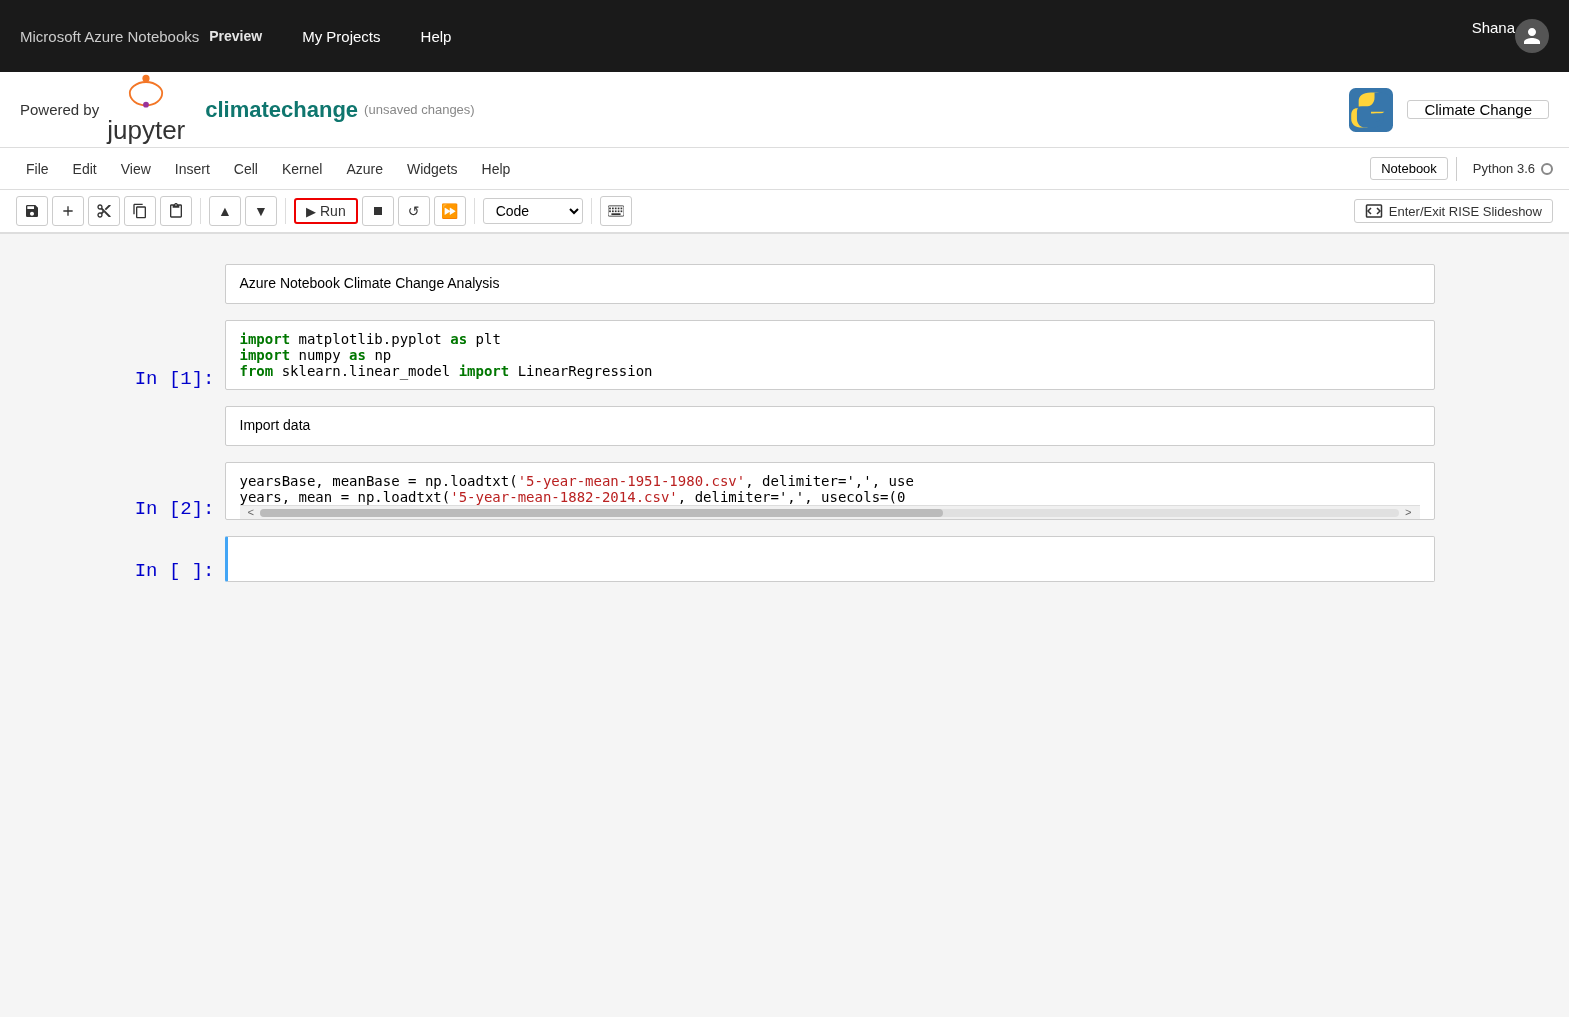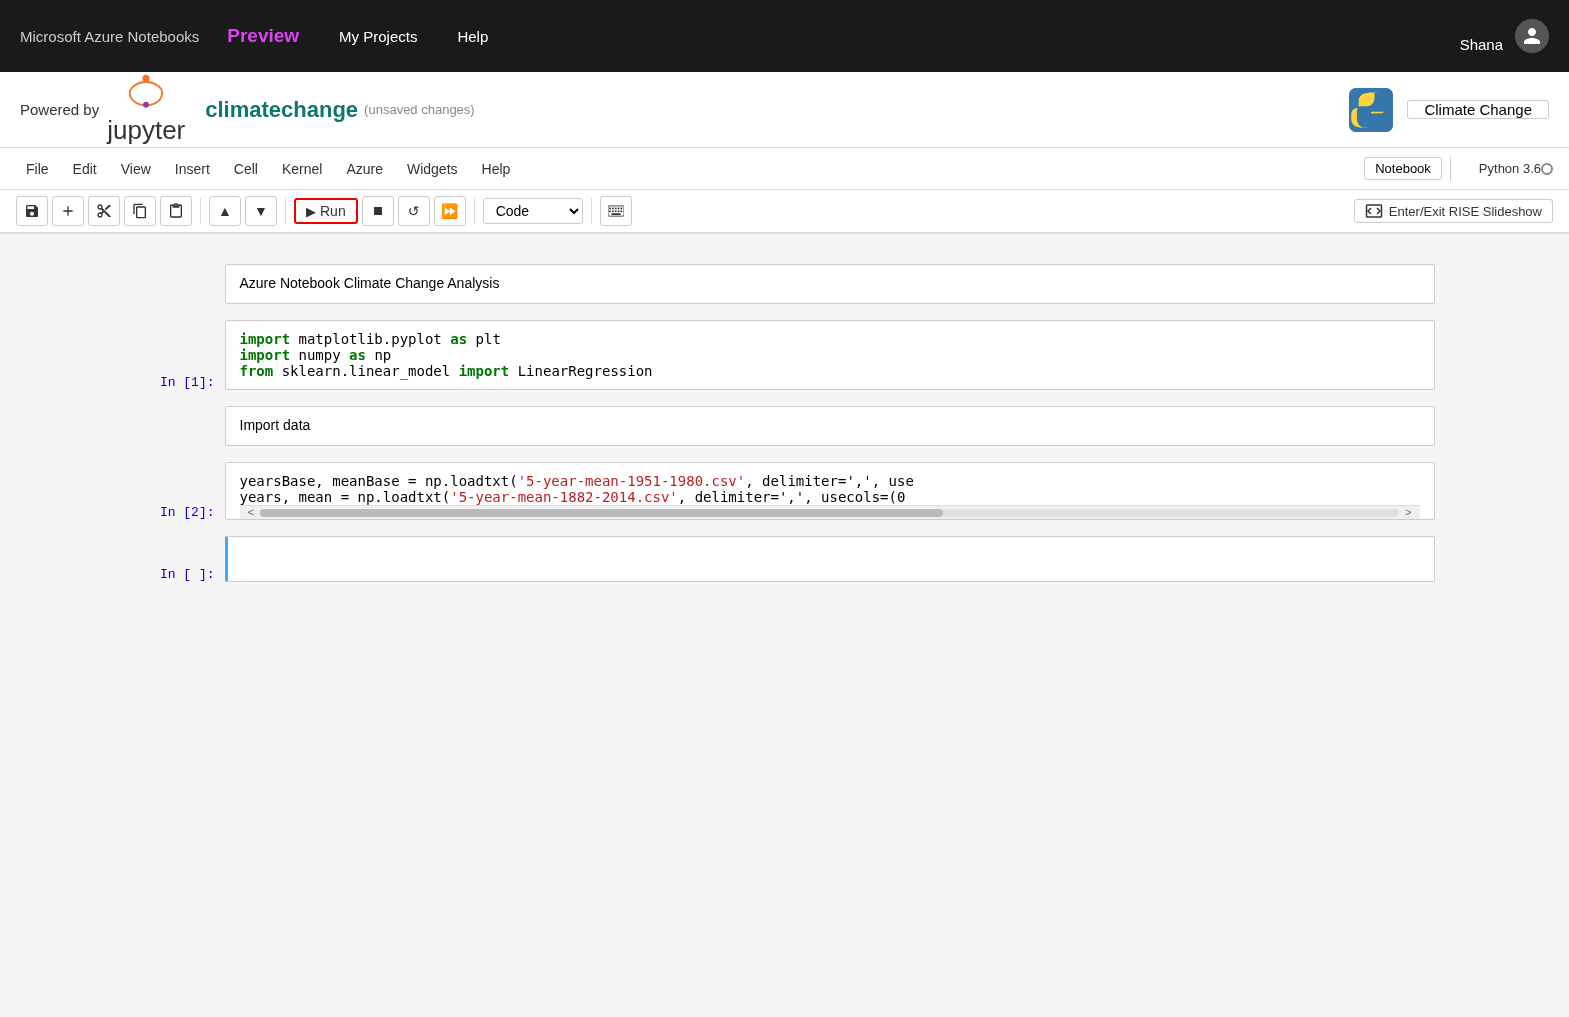--- a/index.html
+++ b/index.html
@@ -10,21 +10,21 @@
       background: #1a1a1a;
       color: white;
       display: flex;
       align-items: center;
       padding: 12px 20px;
       height: 72px;
     }
     .top-nav .brand { font-size: 15px; color: #ccc; margin-right: 10px; }
     .top-nav .nav-links { display: flex; gap: 40px; margin-right: auto; }
     .top-nav .nav-links a { color: white; text-decoration: none; font-size: 15px; }
-    .top-nav .user-section { display: flex; align-items: flex-end; gap: 12px; }
+    .top-nav .user-section { display: flex; align-items: flex-start; }
     .top-nav .username { color: white; font-size: 15px; }
     .top-nav .avatar {
       width: 34px; height: 34px; border-radius: 50%;
       background: #555; display: flex; align-items: center; justify-content: center;
       color: white; font-size: 16px;
     }
 
     
     .jupyter-bar {
       background: white;
@@ -78,22 +78,22 @@
     .trusted-btn {
       margin-left: auto;
       border: 1px solid #ccc;
       background: white;
       padding: 3px 10px;
       font-size: 13px;
       cursor: pointer;
       border-radius: 3px;
     }
     .kernel-info {
-      display: flex; align-items: center; gap: 0;
-      font-size: 13px; color: #333; margin-left: 20px;
+      display: flex; align-items: center; gap: 6px;
+      font-size: 13px; color: #333; margin-left: 8px;
     }
     .kernel-circle {
       width: 12px; height: 12px; border-radius: 50%;
       border: 2px solid #888; background: white;
     }
     .divider { width: 1px; height: 24px; background: #ccc; margin: 0 4px; }
 
     
     .toolbar {
       background: white;
@@ -159,21 +159,21 @@
       margin: 0 auto 16px auto;
       display: flex;
       align-items: flex-end;
     }
     .cell-label {
       width: 90px;
       min-width: 90px;
       text-align: right;
       padding-right: 10px;
       padding-top: 6px;
-      font-size: 13px;
+      font-size: 19px;
       color: #00c;
       font-family: 'Courier New', monospace;
     }
     .cell-content {
       flex: 1;
       border: 1px solid #ccc;
       background: white;
       border-radius: 2px;
       padding: 10px 14px;
       font-family: 'Courier New', monospace;
@@ -225,21 +225,21 @@
       background: #bbb;
       border-radius: 4px;
     }
     .scroll-arrow { font-size: 11px; color: #666; cursor: pointer; }
   </style>
 </head>
 <body>
 
 <nav class="top-nav">
   <span class="brand">Microsoft Azure Notebooks</span>
-  <span style="color:#d946ef;font-size:19px;font-weight:600;margin-right:40px;margin-left:18px;">Preview</span>
+  <span style="color:#e5e5e5;font-size:14px;font-weight:600;margin-right:40px;">Preview</span>
   <div class="nav-links">
     <a>My Projects</a>
     <a>Help</a>
   </div>
   <div class="user-section">
     <span class="username">Shana</span>
     <div class="avatar">
       <svg width="20" height="20" viewBox="0 0 24 24" fill="white">
           <path d="M12 12c2.7 0 4.8-2.1 4.8-4.8S14.7 2.4 12 2.4 7.2 4.5 7.2 7.2 9.3 12 12 12zm0 2.4c-3.2 0-9.6 1.6-9.6 4.8v2.4h19.2v-2.4c0-3.2-6.4-4.8-9.6-4.8z"></path>
         </svg>

